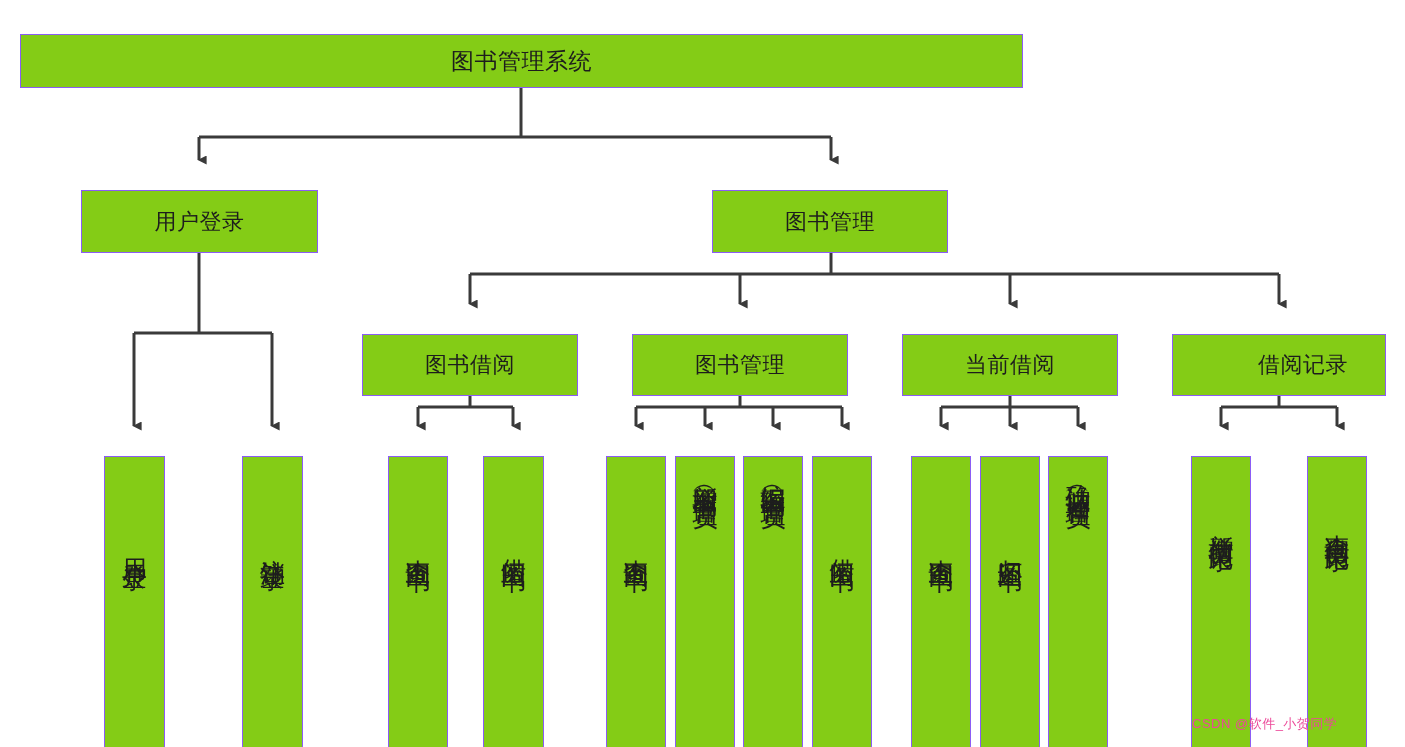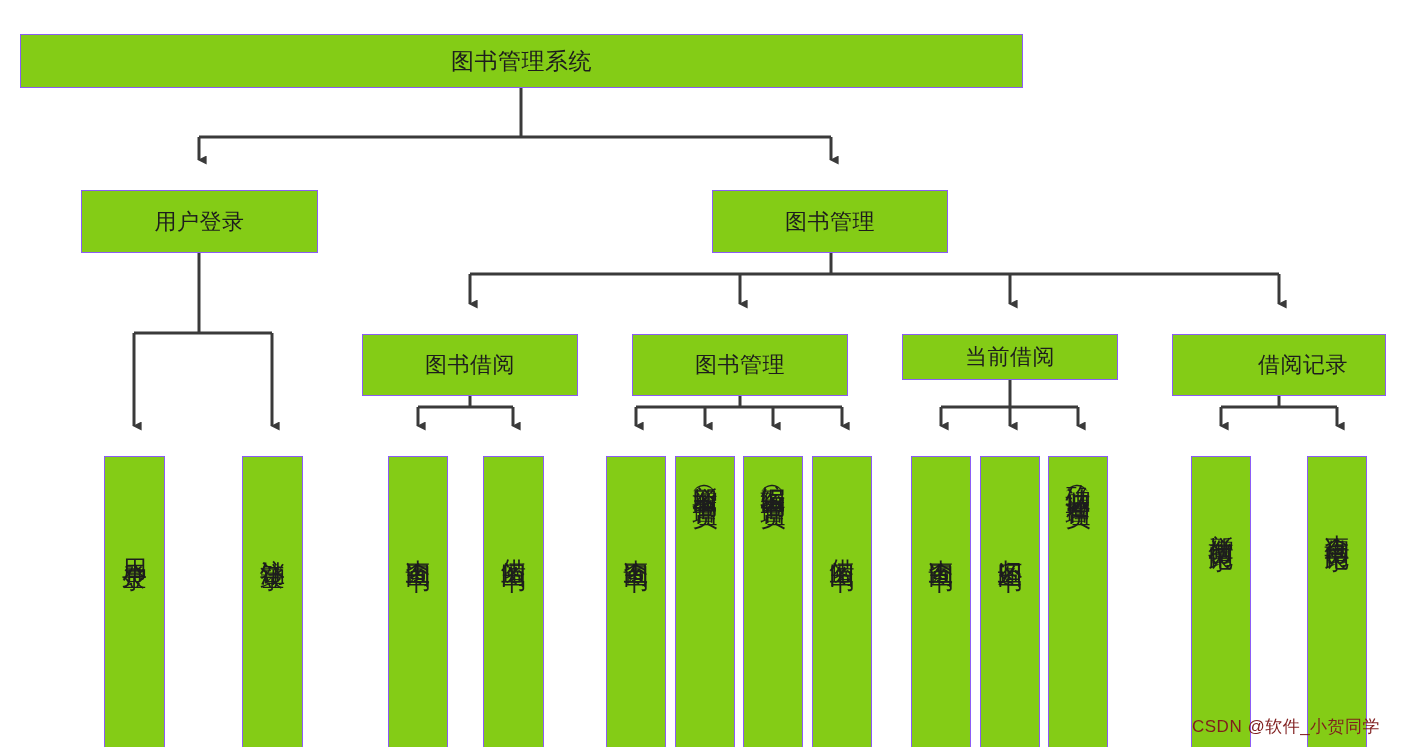--- a/index.html
+++ b/index.html
@@ -68,22 +68,22 @@
     margin-top: 80px;
   }
   .node.vert.midshort .label {
     margin-top: 55px;
   }
   .node.vert.top .label {
     margin-top: 6px;
   }
   .watermark {
     position: absolute;
-    font-size: 17px;
-    color: #7f1d1d;
+    font-size: 13px;
+    color: #ec4899;
     white-space: nowrap;
     letter-spacing: 0.5px;
   }
 </style>
 </head>
 <body>
 
 <div id="canvas">
 
   <svg class="wires" viewBox="0 0 1405 747">
@@ -146,21 +146,21 @@
   <div class="node horiz" style="left:712px; top:169px; width:236px; height:63px;">
     <span class="label">图书管理</span>
   </div>
 
   <div class="node horiz" style="left:362px; top:313px; width:216px; height:62px;">
     <span class="label">图书借阅</span>
   </div>
   <div class="node horiz" style="left:632px; top:313px; width:216px; height:62px;">
     <span class="label">图书管理</span>
   </div>
-  <div class="node horiz" style="left:902px; top:313px; width:216px; height:46px;">
+  <div class="node horiz" style="left:902px; top:313px; width:216px; height:62px;">
     <span class="label">当前借阅</span>
   </div>
   <div class="node horiz" style="left:1172px; top:313px; width:214px; height:62px;padding-left:48px;">
     <span class="label">借阅记录</span>
   </div>
 
   <div class="node vert mid" style="left:104px; top:435px; width:61px; height:300px;">
     <span class="label">用户登录</span>
   </div>
   <div class="node vert mid" style="left:242px; top:435px; width:61px; height:300px;">

